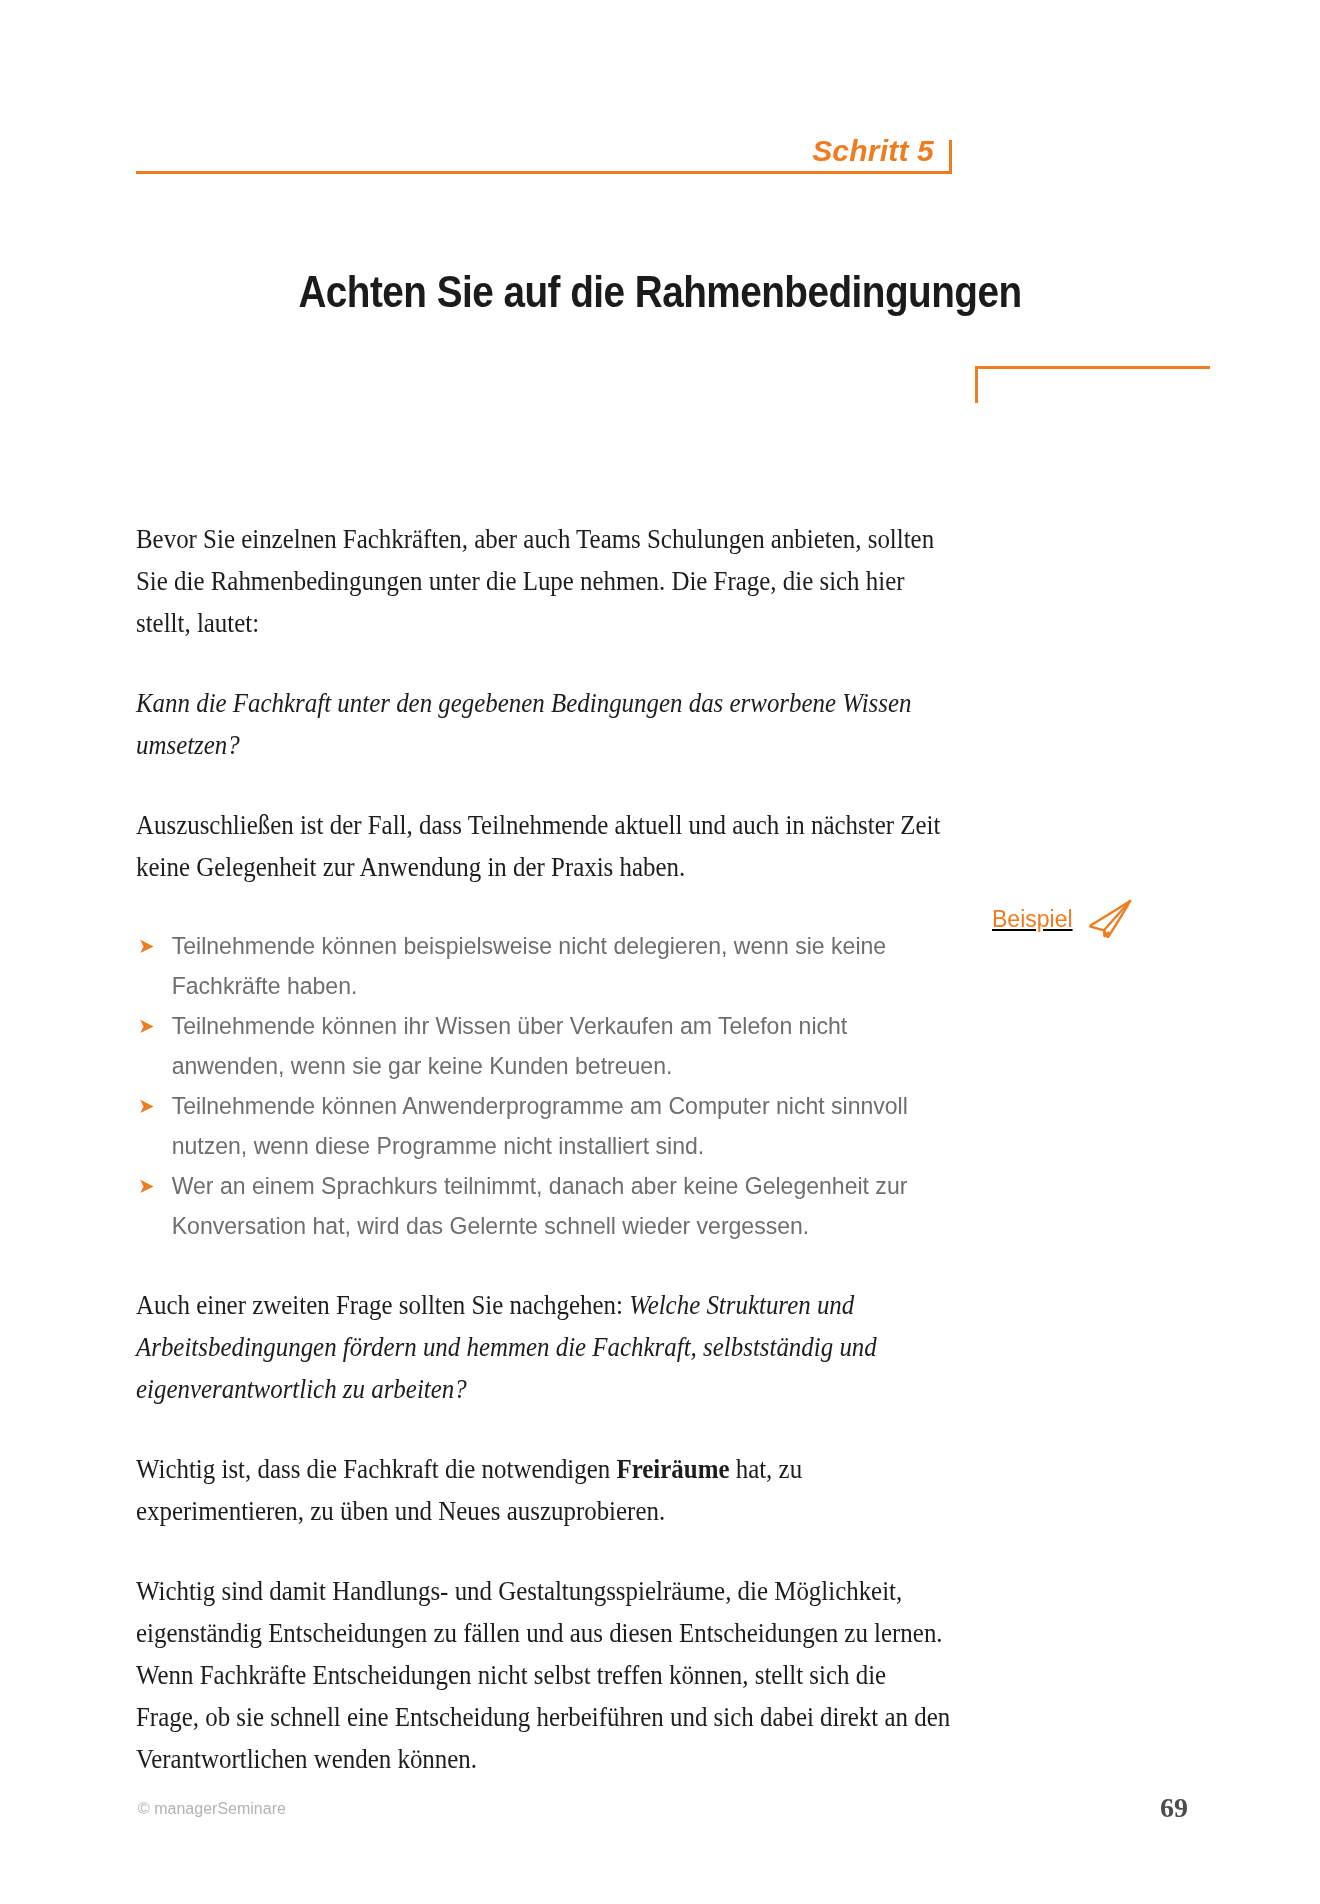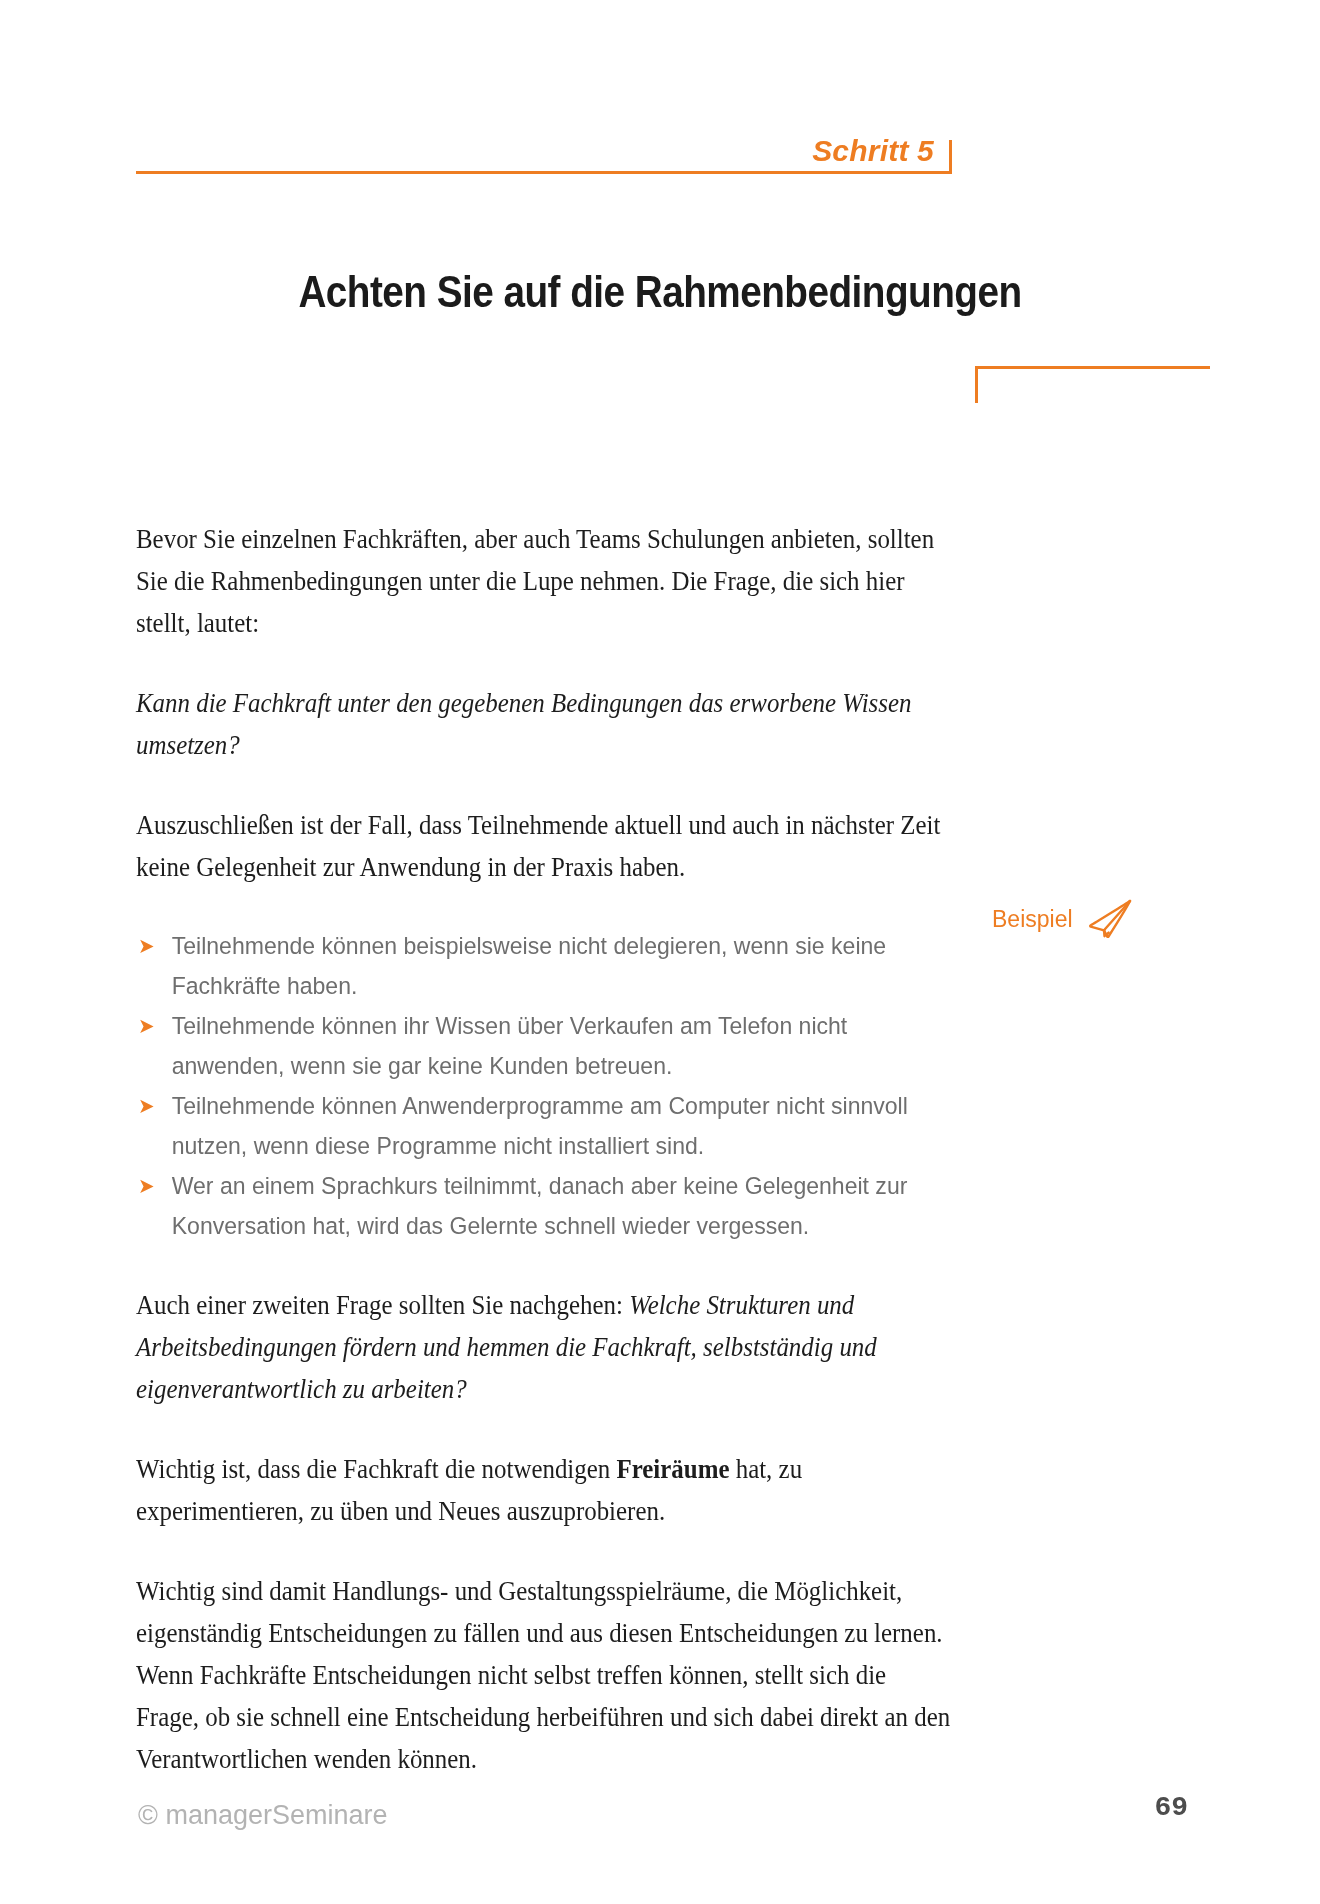--- a/index.html
+++ b/index.html
@@ -169,20 +169,21 @@
   }
 
   
   .example-callout {
     position: absolute;
     left: 992px;
     top: 898px;
     display: flex;
     align-items: center;
     gap: 14px;
+    text-decoration: underline;
   }
 
   .example-label {
     font-family: "Liberation Sans", sans-serif;
     font-size: 23px;
     color: #ee7d22;
     white-space: nowrap;
   }
 
   .plane-icon {
@@ -190,30 +191,30 @@
     width: 46px;
     height: 42px;
   }
 
   
   .footer-copyright {
     position: absolute;
     left: 138px;
     top: 1800px;
     font-family: "Liberation Sans", sans-serif;
-    font-size: 27px;
+    font-size: 16px;
     color: #b3b3b3;
     white-space: nowrap;
   }
 
   .footer-pagenum {
     position: absolute;
     right: 132px;
     top: 1792px;
-    font-family: Liberation Mono, monospace;
+    font-family: Liberation Serif, serif;
     font-weight: bold;
     font-size: 28px;
     color: #4d4d4d;
   }
 </style>
 </head>
 <body>
 
 <div class="page">
 

